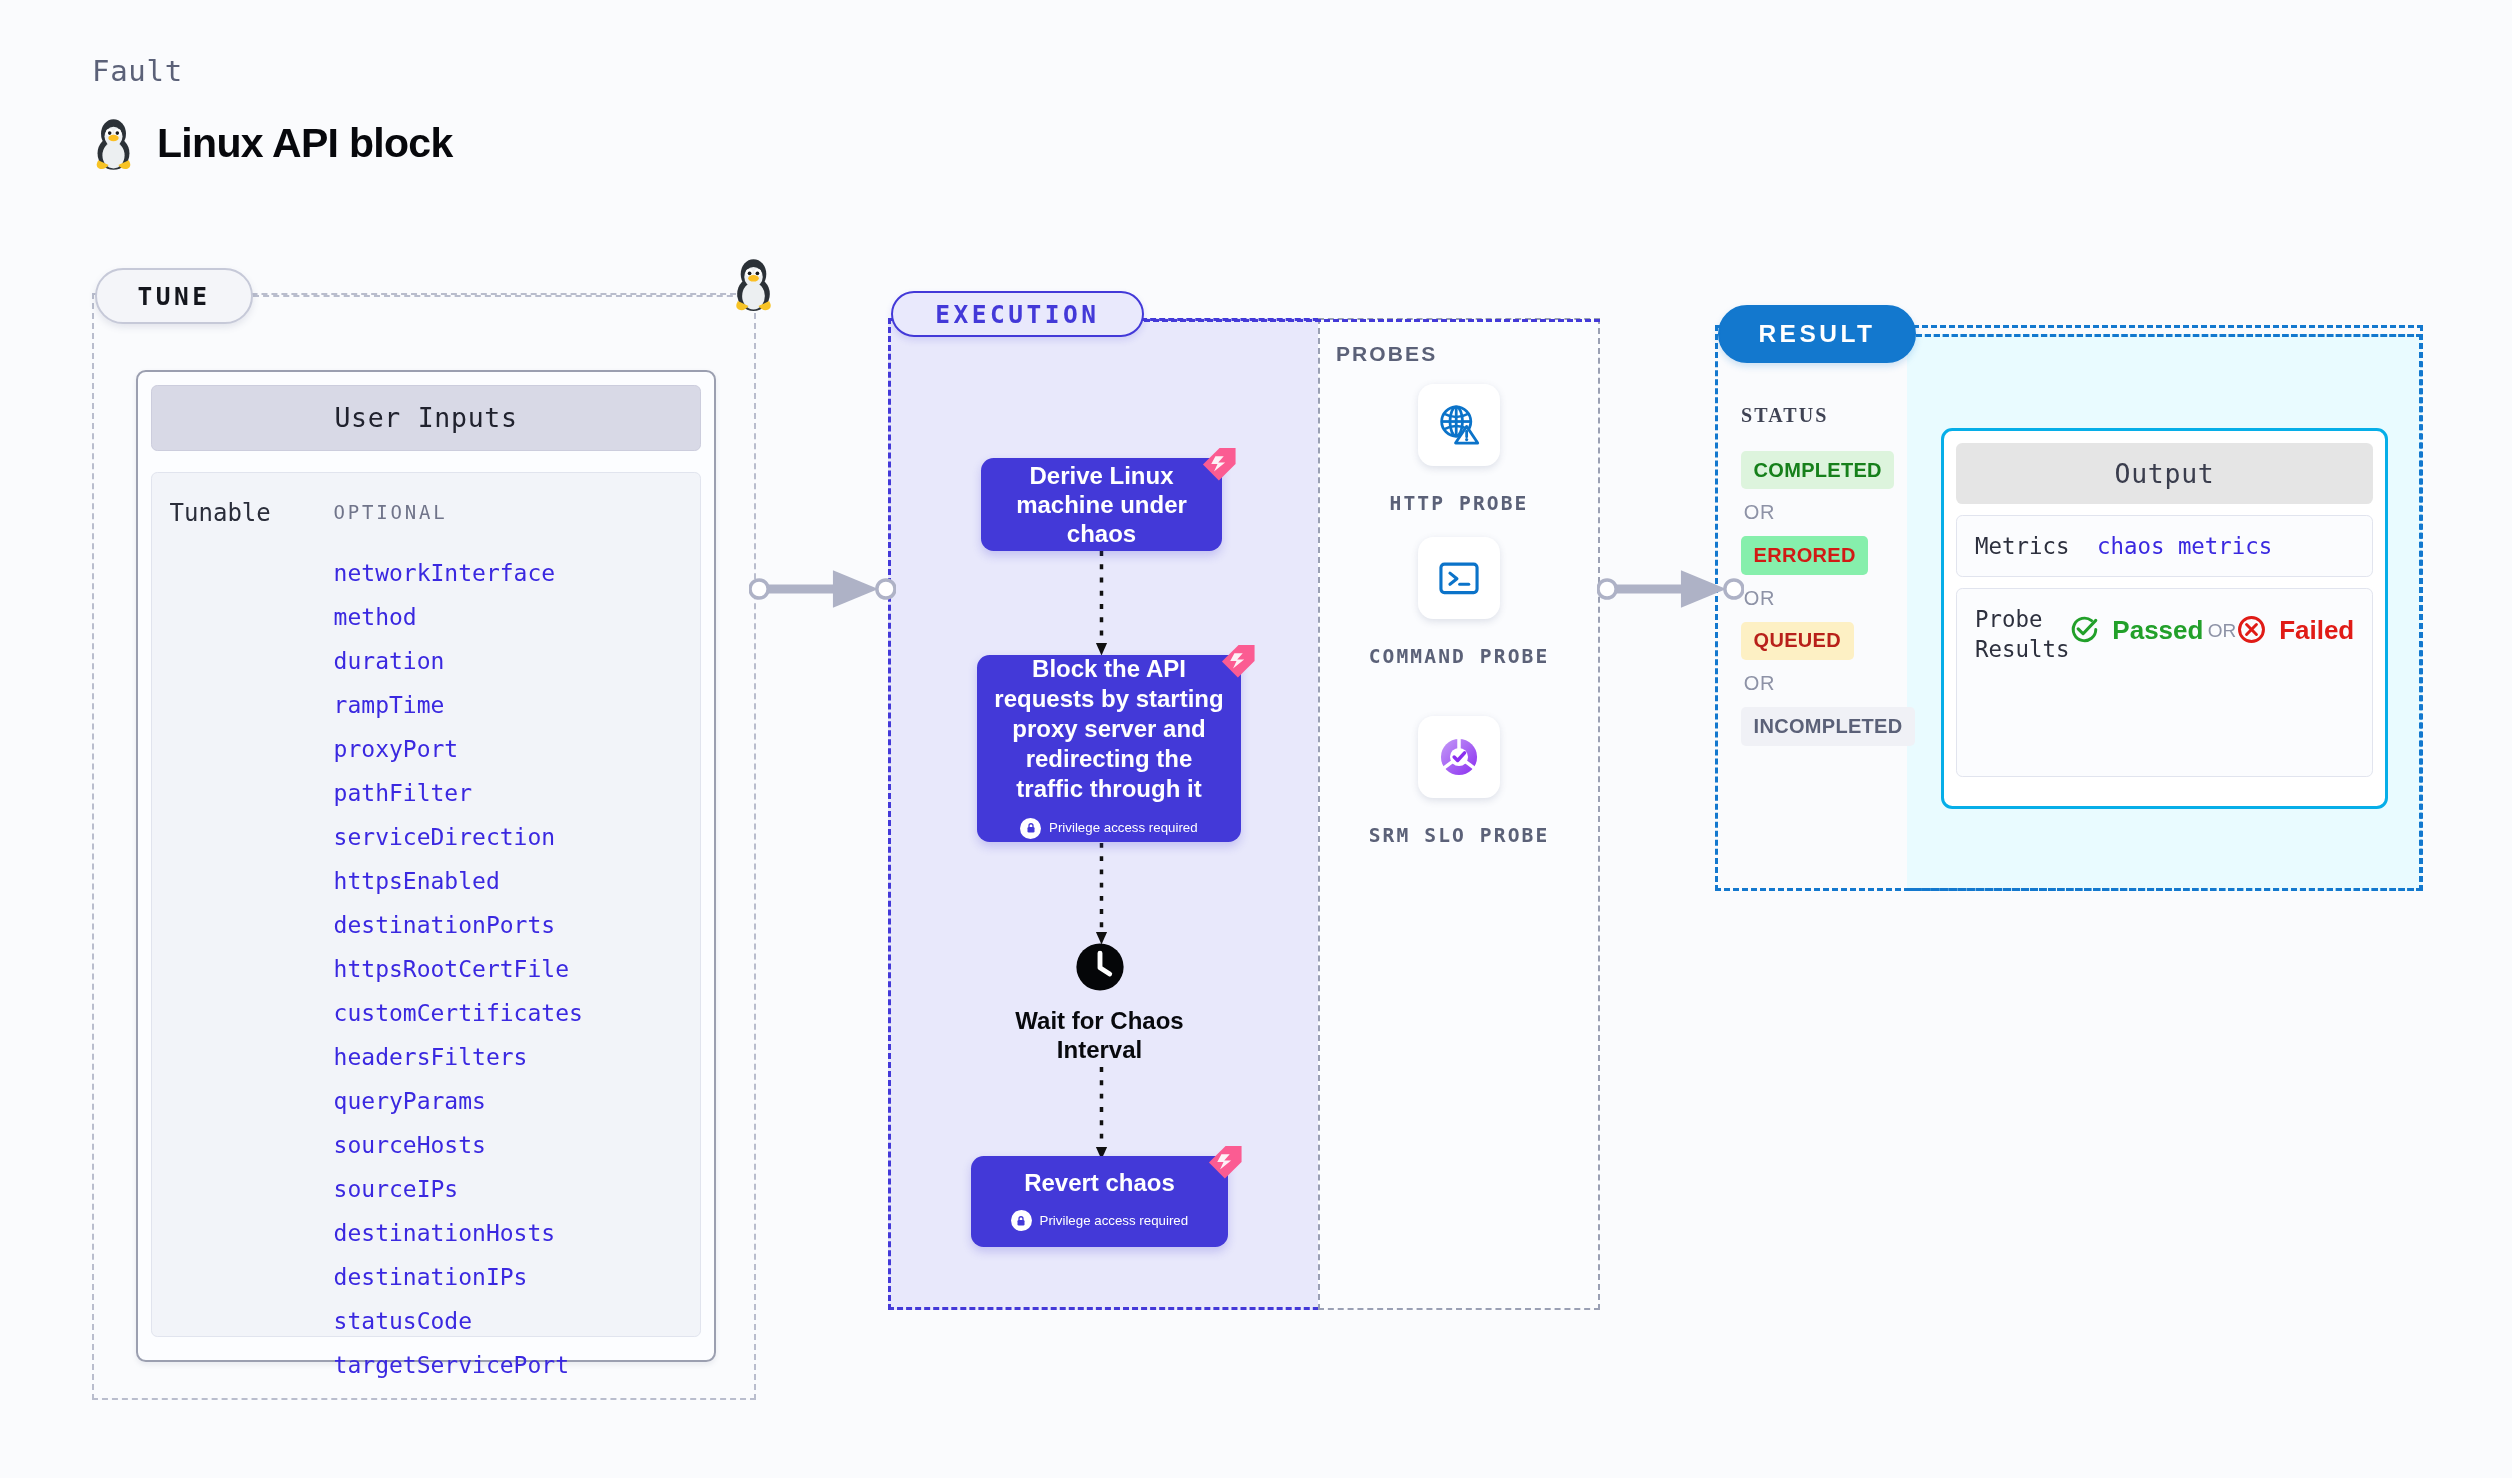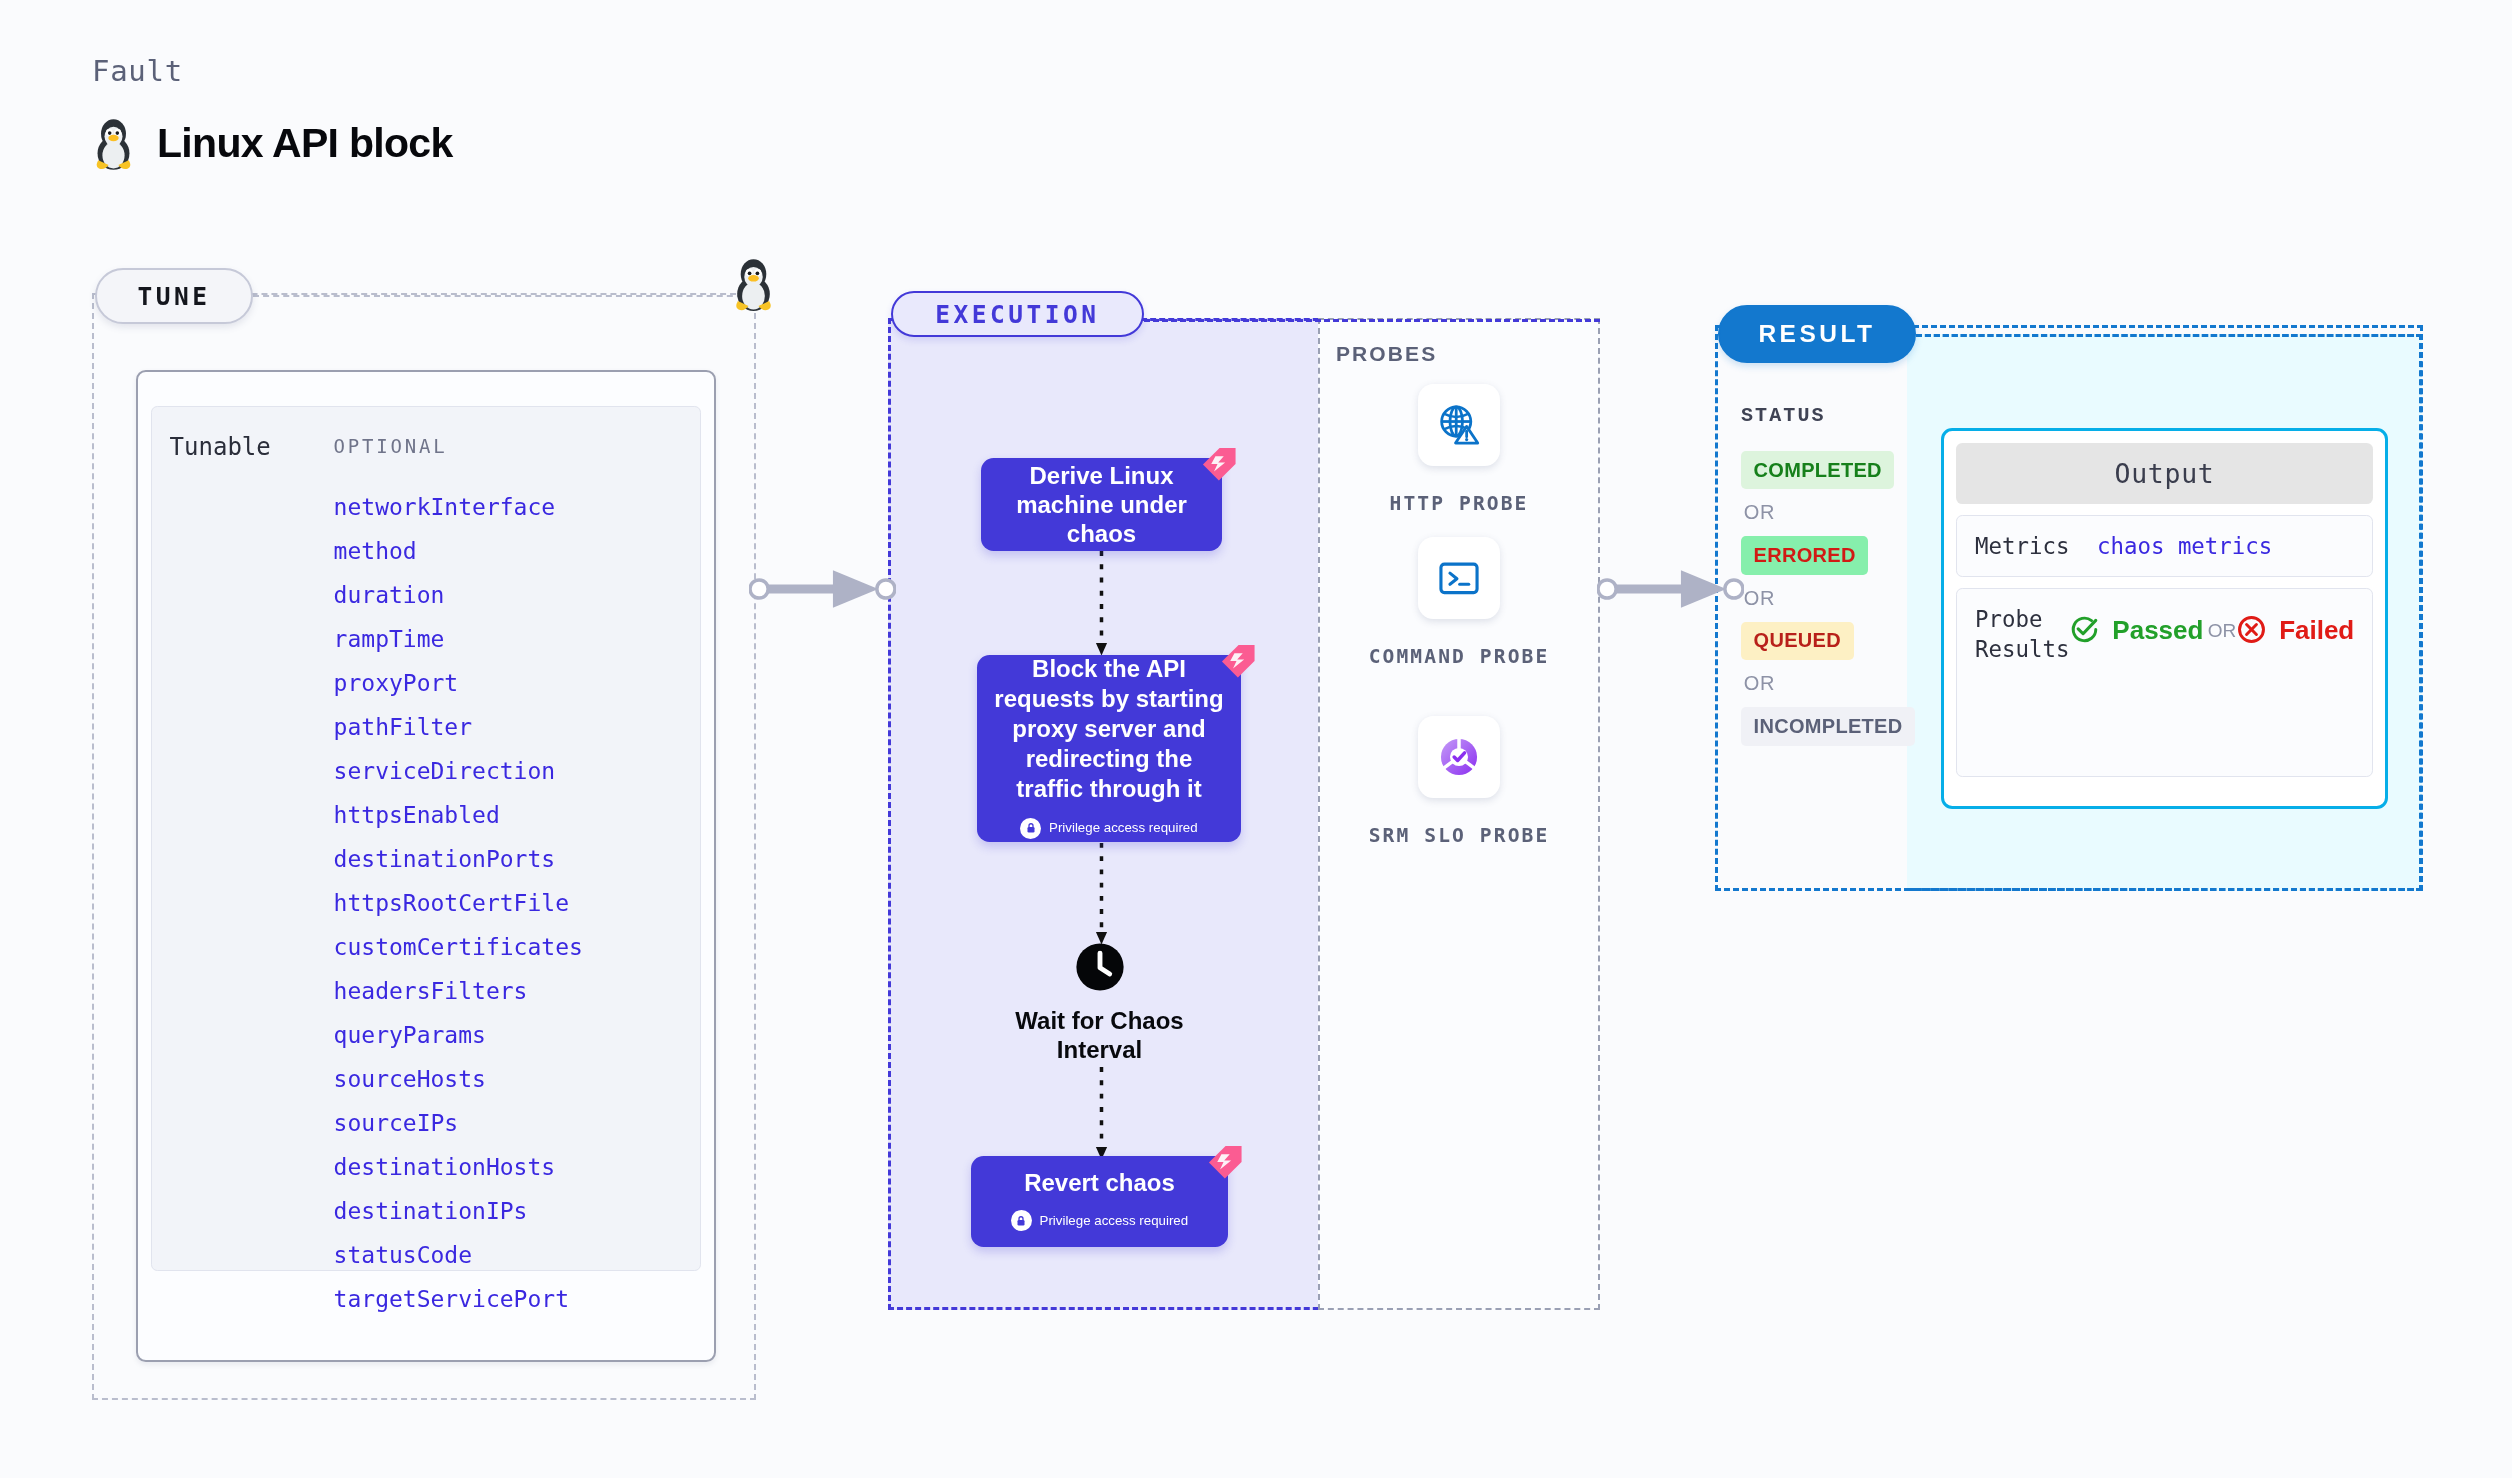--- a/index.html
+++ b/index.html
@@ -232,21 +232,21 @@
   .probe-label {
     margin-top: 25px;
     font-size: 19.6px; letter-spacing: 2.1px;
     color: #5b6178; font-weight: bold; text-align: center;
     line-height: 25px;
   }
 
   
   #status-title {
     position: absolute; left: 1741px; top: 404px;
-    font-family: Liberation Mono, monospace;
+    font-family: Liberation Serif, serif;
     font-size: 20px; letter-spacing: 2.1px; color: #3f4354; font-weight: bold;
   }
   #status-stack {
     position: absolute; left: 1741px; top: 451px;
     display: flex; flex-direction: column; align-items: flex-start;
   }
   .status-badge {
     font-family: "Liberation Sans", sans-serif;
     font-weight: bold; font-size: 20px;
     padding: 7.7px 12.6px; border-radius: 4.9px;
@@ -363,20 +363,21 @@
 <div class="connector" id="connector-2">
   <svg width="147" height="46" viewBox="0 0 210 66">
     <line x1="16" y1="33" x2="130" y2="33" stroke="#aeb2c6" stroke-width="13"></line>
     <polygon points="120,6 185,33 120,60" fill="#aeb2c6"></polygon>
     <circle cx="14" cy="33" r="13" fill="#fff" stroke="#aeb2c6" stroke-width="5"></circle>
     <circle cx="196" cy="33" r="13" fill="#fff" stroke="#aeb2c6" stroke-width="5"></circle>
   </svg>
 </div>
 
 <div id="user-inputs-card">
+  <div id="user-inputs-header" class="mono">User Inputs</div>
   <div id="tunable-panel">
     <div id="tunable-label" class="mono">Tunable</div>
     <div id="optional-label" class="mono">OPTIONAL</div>
     <div id="tunable-list">
         <div class="tunable-item mono">networkInterface</div>
         <div class="tunable-item mono">method</div>
         <div class="tunable-item mono">duration</div>
         <div class="tunable-item mono">rampTime</div>
         <div class="tunable-item mono">proxyPort</div>
         <div class="tunable-item mono">pathFilter</div>

